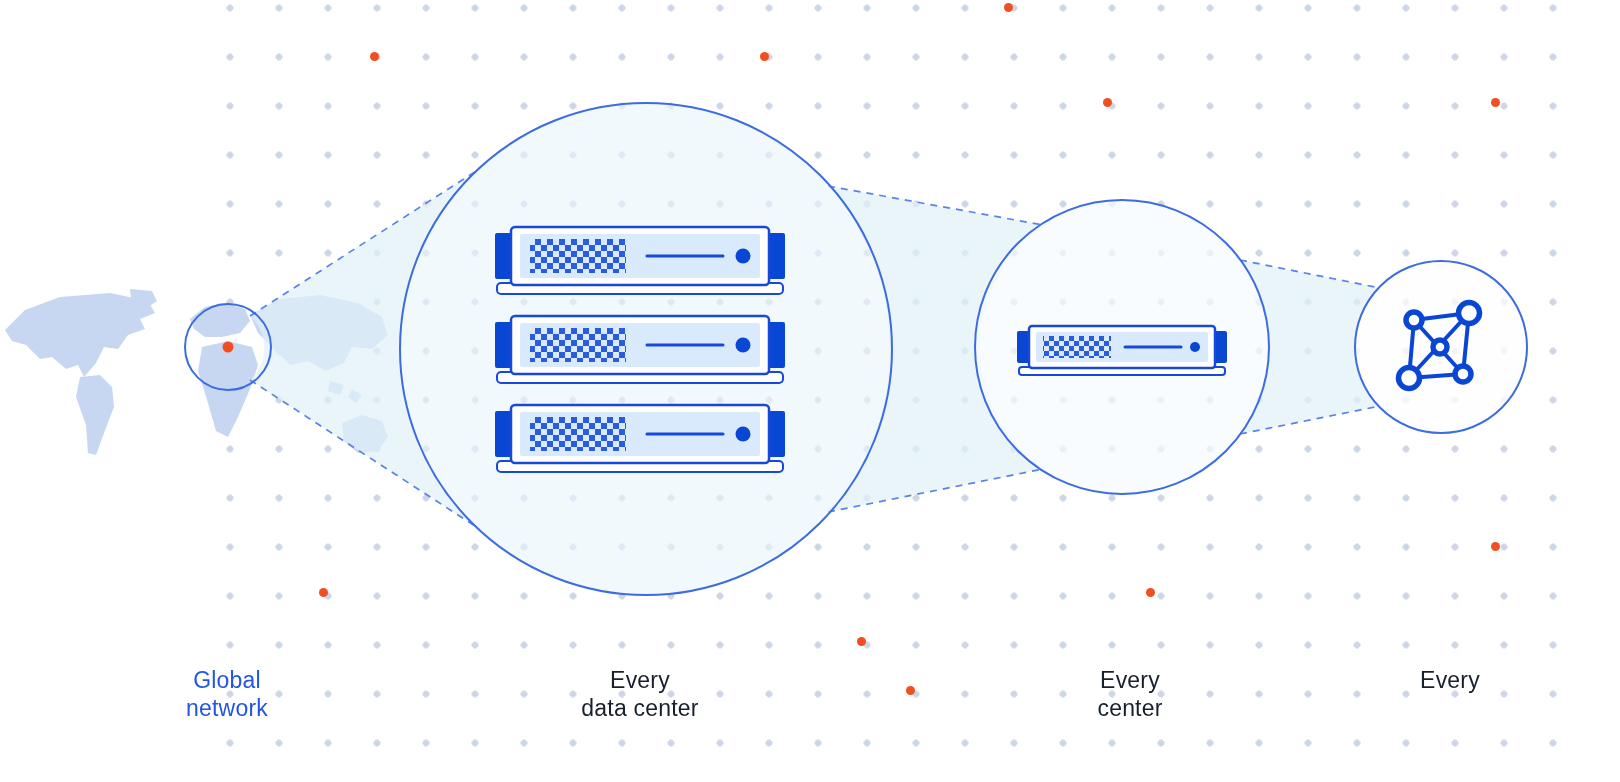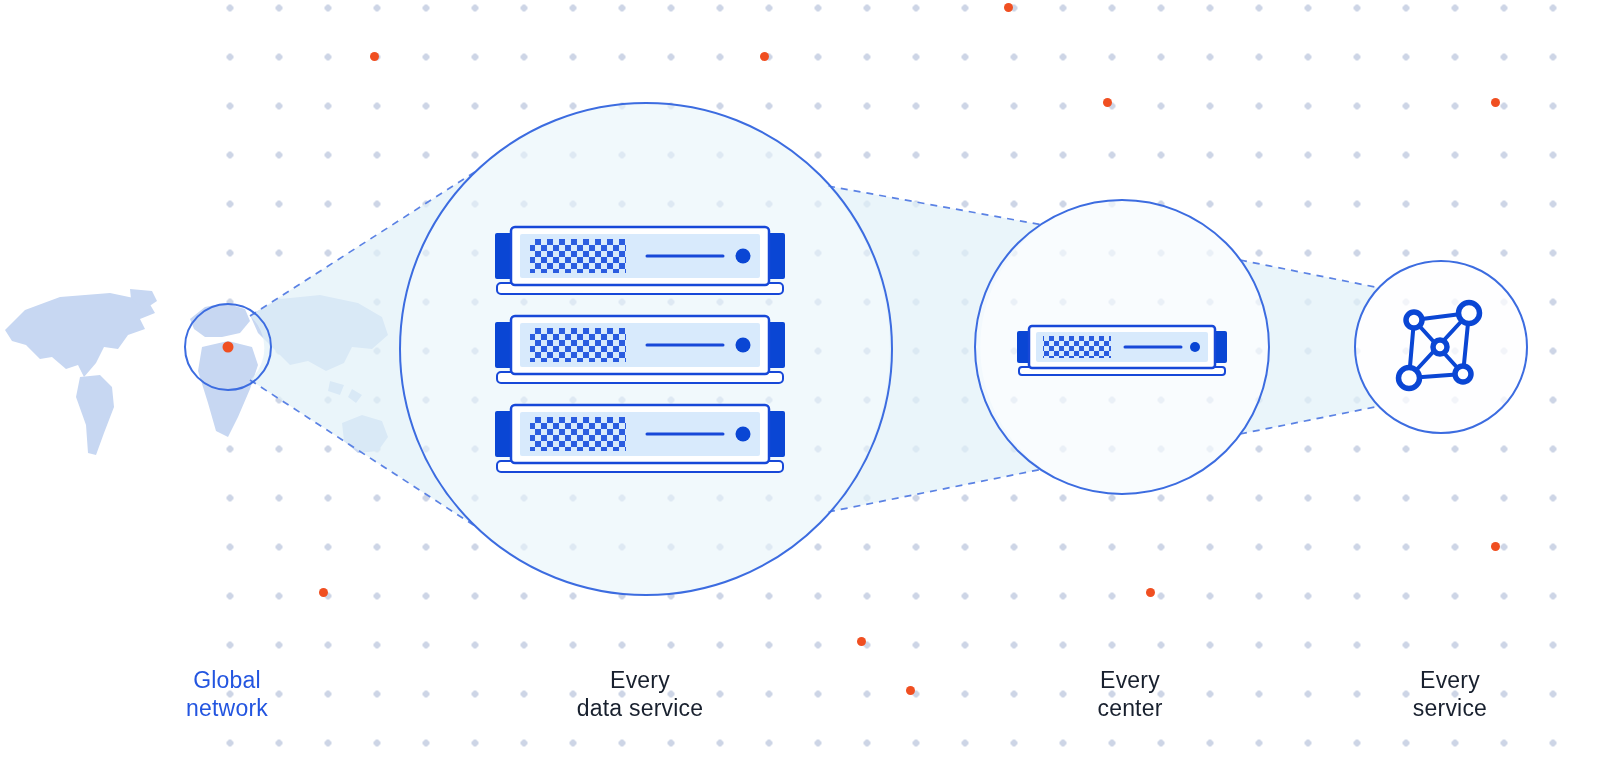--- a/index.html
+++ b/index.html
@@ -161,24 +161,23 @@
       </g>
     </g>
   </svg>
 
   <div class="caption accent-text" style="left:117px">
     <span>Global</span>
     <span>network</span>
   </div>
   <div class="caption" style="left:530px">
     <span>Every</span>
-    <span>data service</span>
+    <span>data center</span>
   </div>
   <div class="caption" style="left:1020px">
     <span>Every</span>
     <span>center</span>
   </div>
   <div class="caption" style="left:1340px">
     <span>Every</span>
-    <span>service</span>
   </div>
 
 </div>
 
 </body></html>

